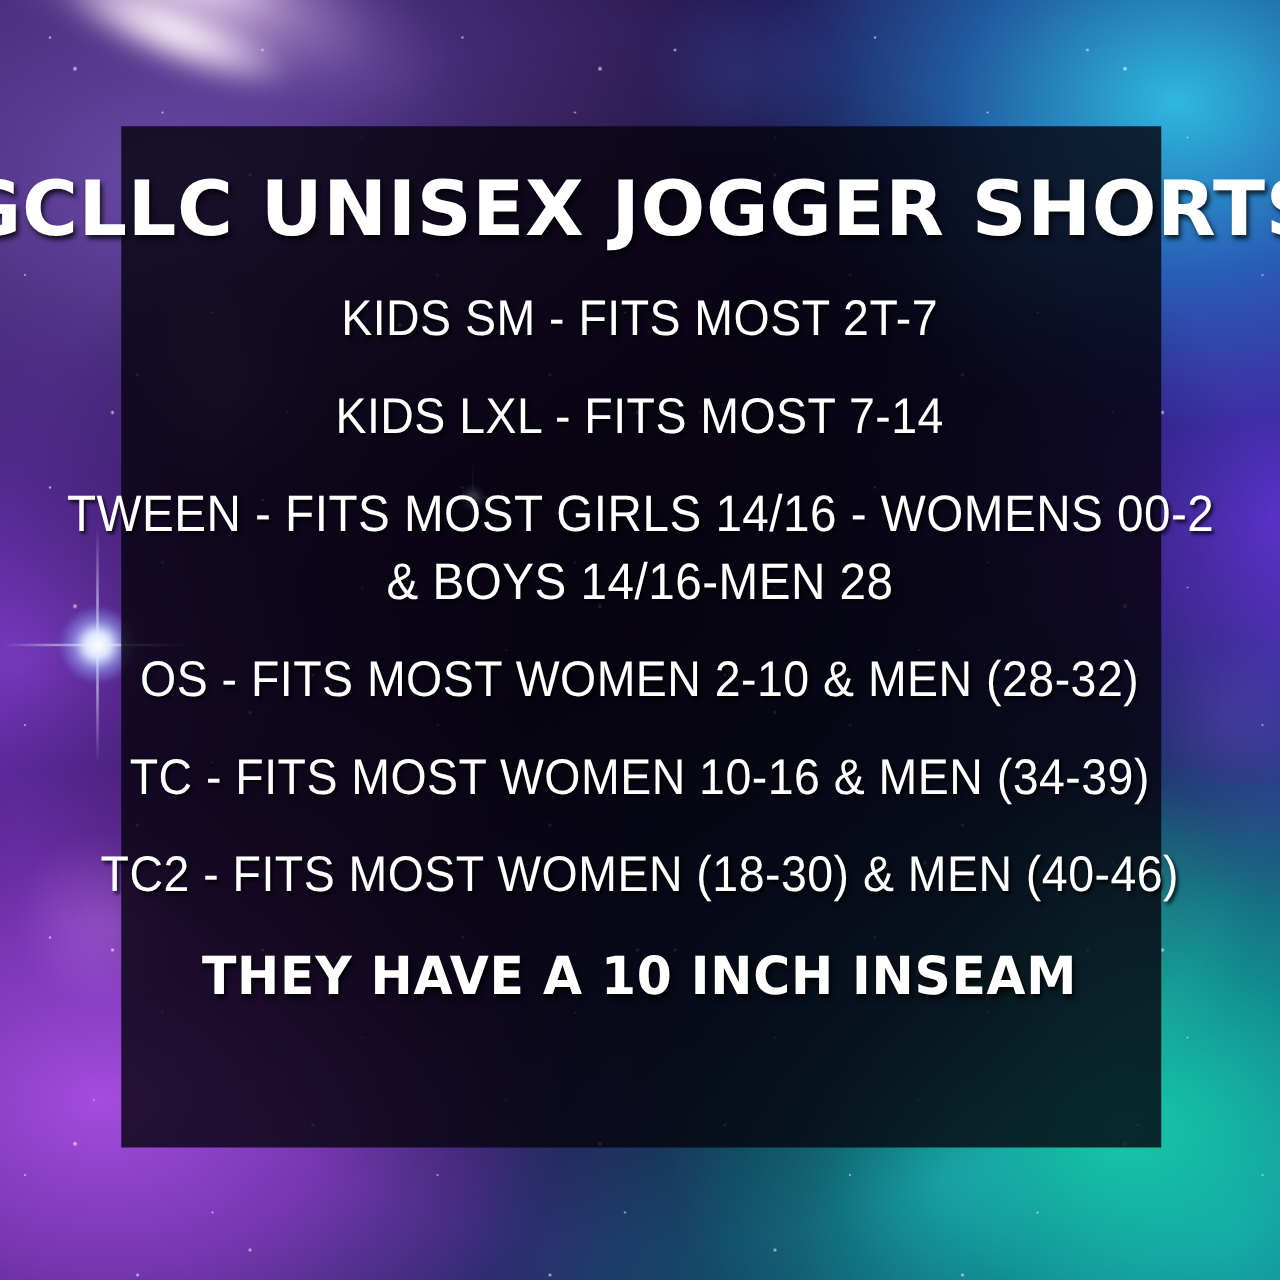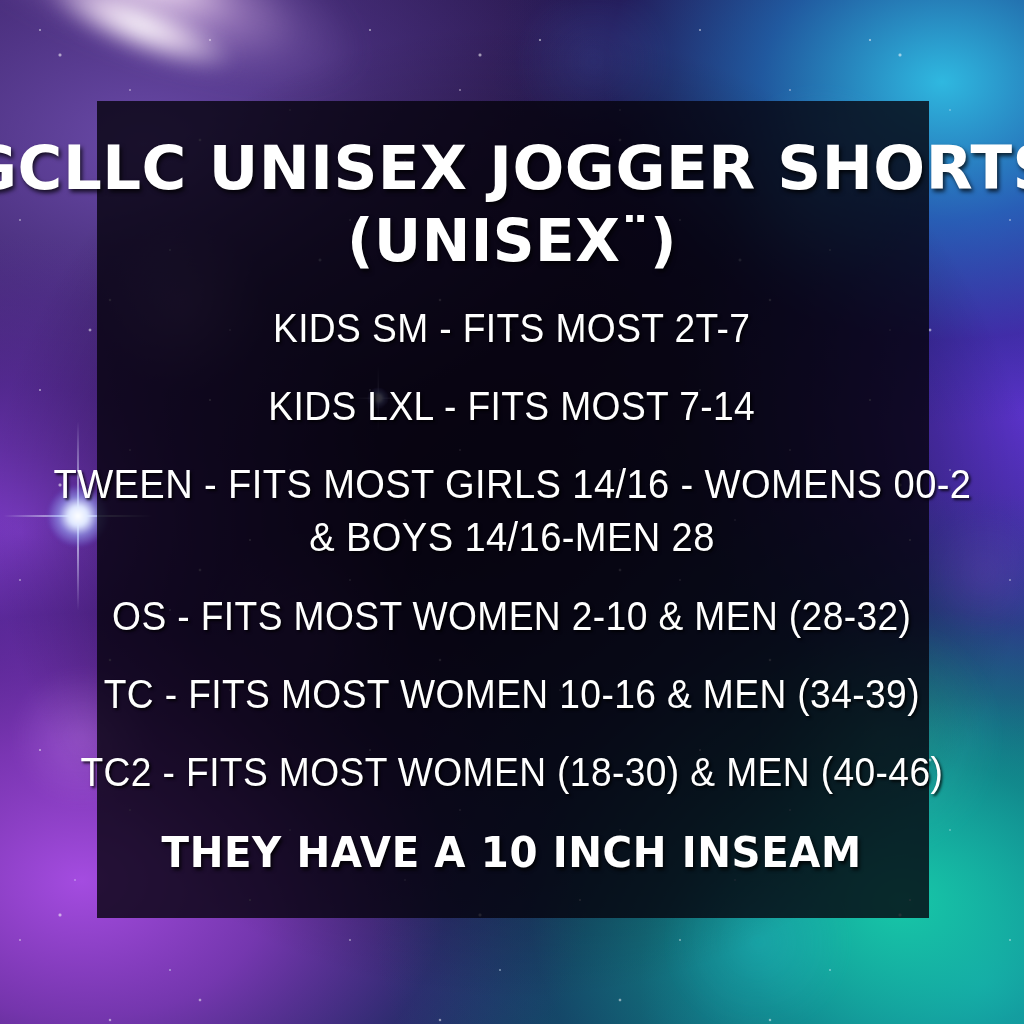--- a/index.html
+++ b/index.html
@@ -230,21 +230,20 @@
     <div class="ray-v"></div>
     <div class="glow"></div>
   </div>
 
   <div id="text-panel"></div>
 
   <div id="content">
 
     <div class="title-line" id="title-line-1">GCLLC UNISEX JOGGER SHORTS</div>
 
-    <div class="title-line" id="title-line-2">(UNISEX¨)</div>
 
     <div class="size-line row-gap" id="line-kids-sm">KIDS SM - FITS MOST 2T-7</div>
 
     <div class="size-line row-gap" id="line-kids-lxl">KIDS LXL - FITS MOST 7-14</div>
 
     <div class="size-line row-gap" id="line-tween-1">TWEEN - FITS MOST GIRLS 14/16 - WOMENS 00-2</div>
 
     <div class="size-line tight" id="line-tween-2">&amp; BOYS 14/16-MEN 28</div>
 
     <div class="size-line row-gap" id="line-os">OS - FITS MOST WOMEN 2-10 &amp; MEN (28-32)</div>

